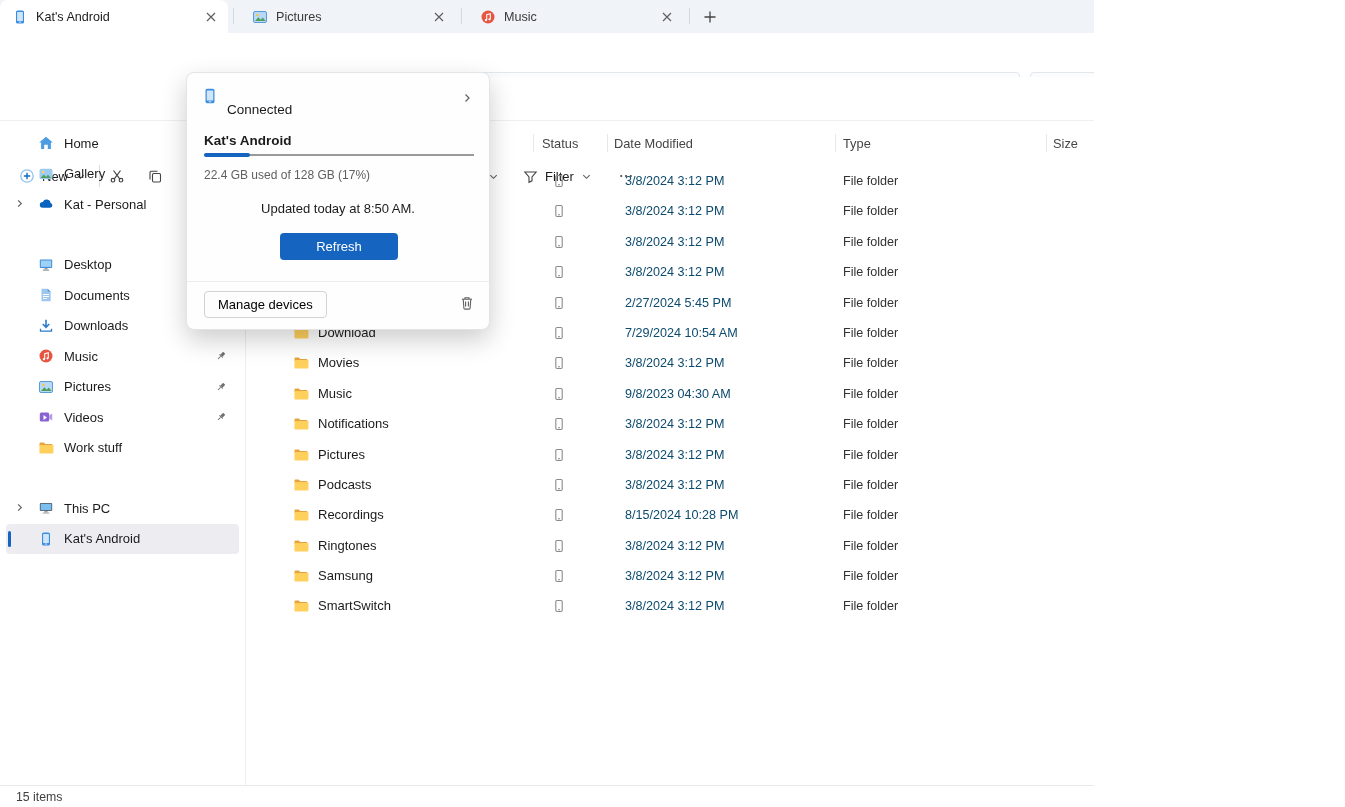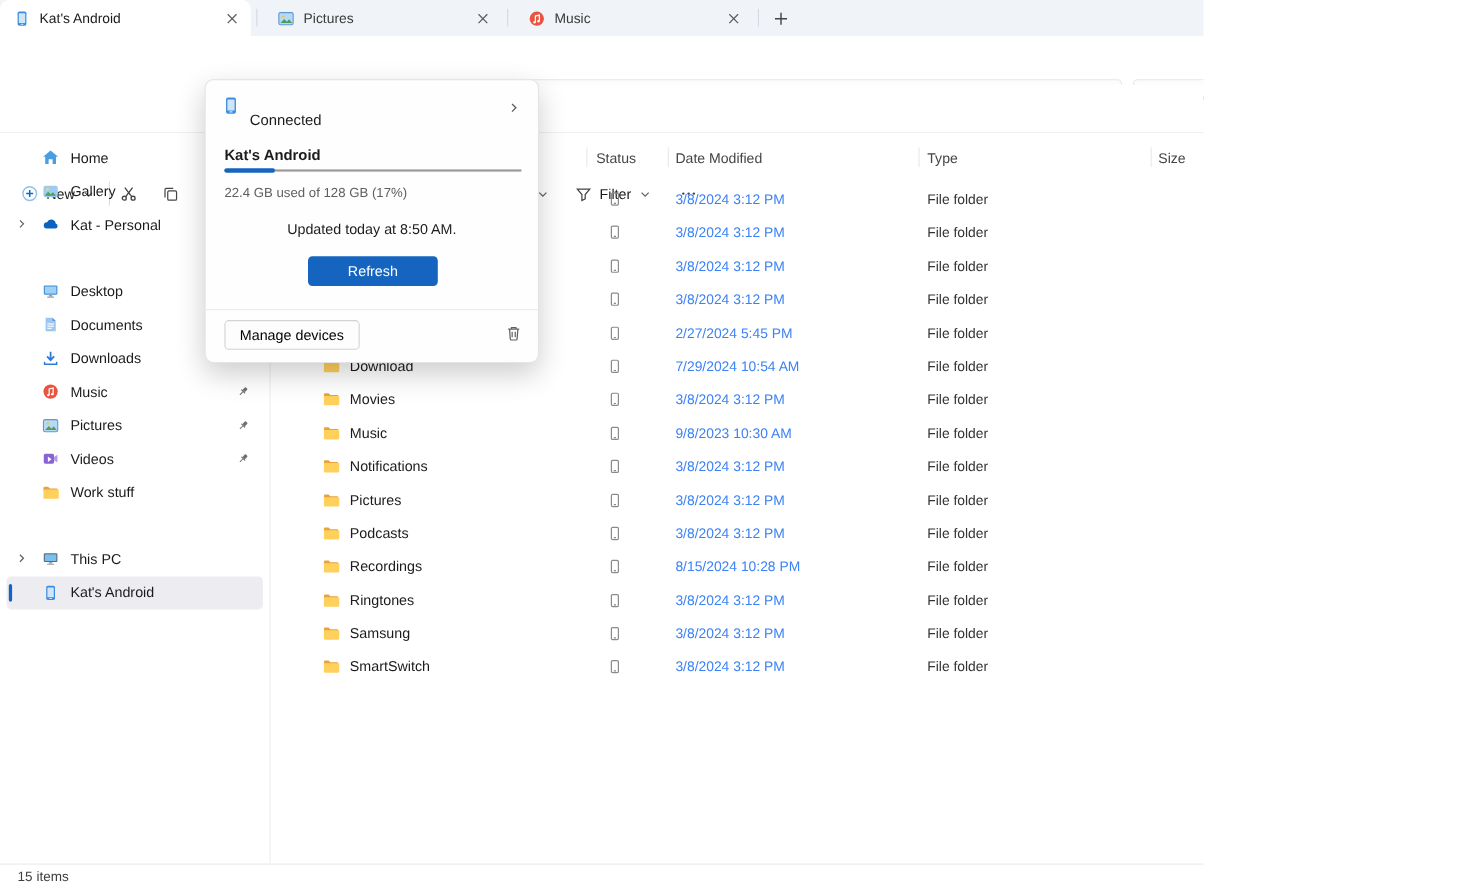--- a/index.html
+++ b/index.html
@@ -60,21 +60,21 @@
   #cols-header { position:absolute; left:0; top:7px; width:1090px; height:30px;text-decoration:underline; }
   .hdr-cell { position:absolute; top:0; height:30px; display:flex; align-items:center; font-size:12.8px; color:#454545; }
   #h-name { left:73px; } #h-status { left:297px; } #h-date { left:369px; } #h-type { left:598px;text-align:center; } #h-size { left:808px; }
   .hdr-sep { position:absolute; top:6px; width:1px; height:18px; background:#e8e8e8; }
   #hs1 { left:288px; } #hs2 { left:362px; } #hs3 { left:590px; } #hs4 { left:801px; }
   #rows { position:absolute; left:0; top:45px; width:1090px; }
   .file-row { position:relative; height:30.4px; }
   .fr-icon { position:absolute; left:48px; top:7px; }
   .fr-name { position:absolute; left:73px; top:7px; font-size:13px; }
   .fr-status { position:absolute; left:306px; top:7px; }
-  .fr-date { position:absolute; left:369px; top:8px; font-size:12.6px; color:#3b82f6; }
+  .fr-date { position:absolute; left:380px; top:8px; font-size:12.6px; color:#0c4a6e; }
   .fr-type { position:absolute; left:598px; top:8px; font-size:12.6px; color:#333; }
 
   
   #statusbar { left:0; top:785px; width:1345px; height:22px; border-top:1px solid #e7e9ec; background:#fff; }
   #items-count { position:absolute; left:16px; top:4px; font-size:12.3px; color:#3f3f3f; }
   #sb-view-icon { position:absolute; left:1313px; top:4px; }
 
   
   #device-popup { left:186px; top:72px; width:304px; height:258px; background:#fefefe; border:1px solid #e4e4e4; border-radius:8px; box-shadow:0 10px 26px rgba(0,0,0,.20); z-index:40; }
   .dp-abs { position:absolute; }
@@ -590,21 +590,21 @@
               <path d="M1.5 5 h13 a1 1 0 0 1 1 1 l-.1 6.5 a1 1 0 0 1 -1 1 h-12 a1 1 0 0 1 -1-1 Z" style="fill:var(--folder,#ffd05c)"></path>
             </svg>
           </span>
           <span class="fr-name">Music</span>
           <span class="fr-status">
             <svg width="16" height="16" viewBox="0 0 16 16" fill="none" stroke="#8a8a8a" stroke-width="1.1">
               <rect x="4.8" y="2.5" width="6.4" height="11" rx="1.2"></rect>
               <path d="M7 11.8 h2"></path>
             </svg>
           </span>
-          <span class="fr-date">9/8/2023 10:30 AM</span>
+          <span class="fr-date">9/8/2023 04:30 AM</span>
           <span class="fr-type">File folder</span>
         </div>
 
         <div class="file-row">
           <span class="fr-icon">
             <svg width="16" height="16" viewBox="0 0 16 16">
               <path d="M1.5 3.5 a1 1 0 0 1 1-1 h3.2 l1.6 1.6 h6.2 a1 1 0 0 1 1 1 v1 H1.5 Z" fill="#e8a33d"></path>
               <path d="M1.5 5 h13 a1 1 0 0 1 1 1 l-.1 6.5 a1 1 0 0 1 -1 1 h-12 a1 1 0 0 1 -1-1 Z" style="fill:var(--folder,#ffd05c)"></path>
             </svg>
           </span>

